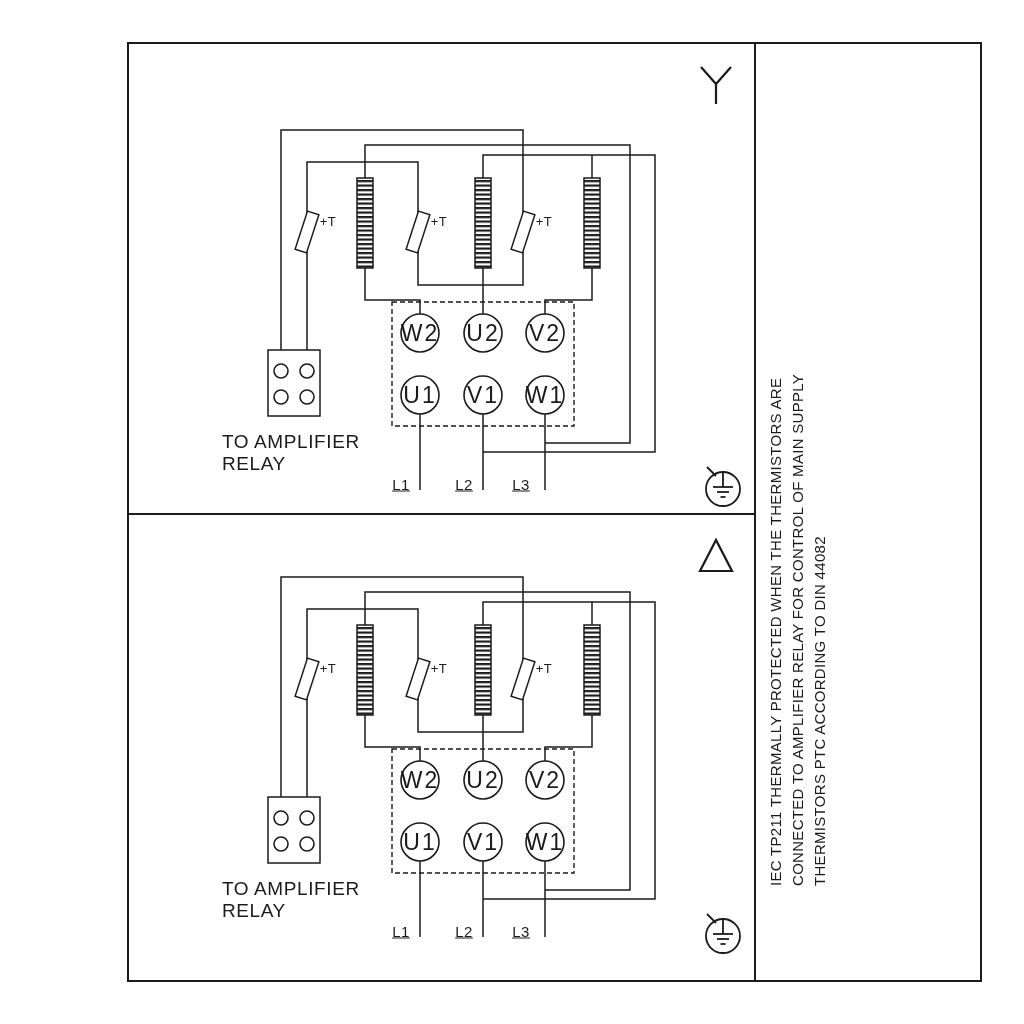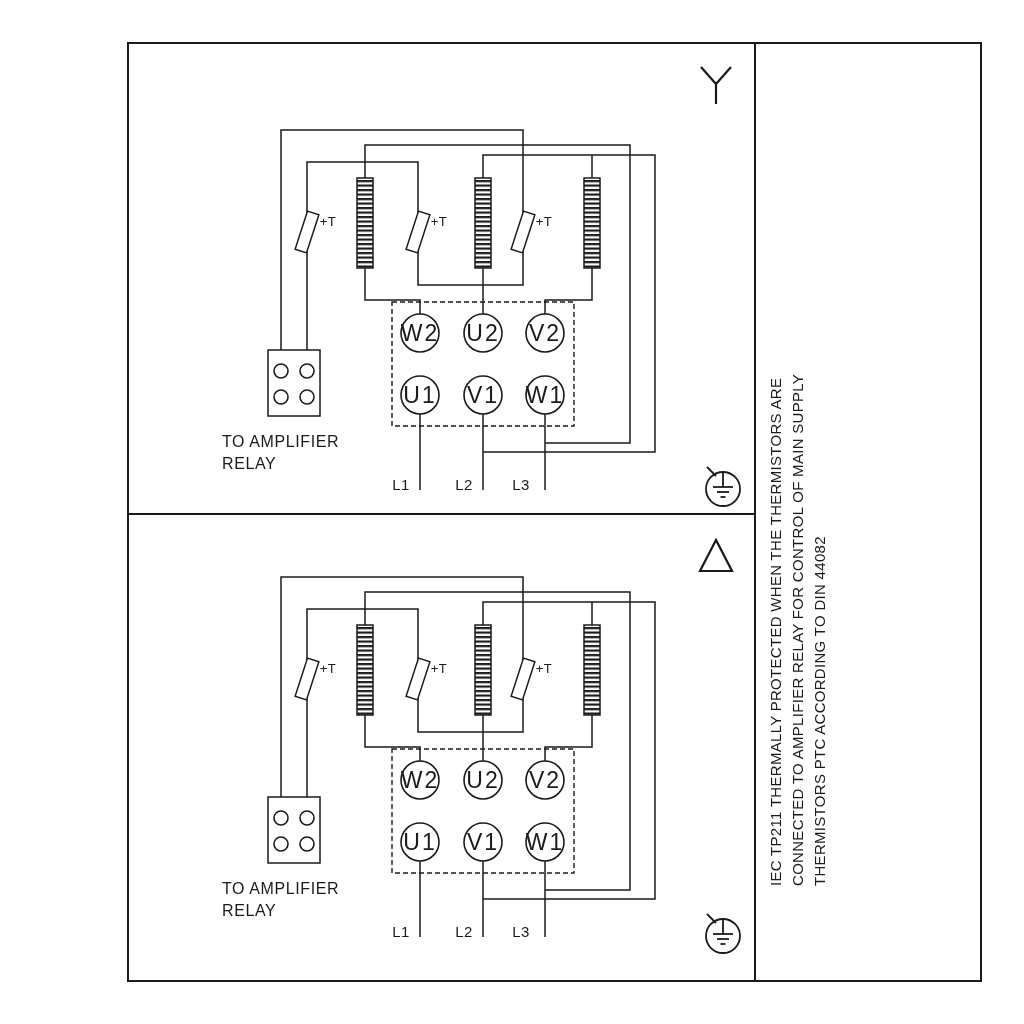--- a/index.html
+++ b/index.html
@@ -23,24 +23,24 @@
   .coilrect { stroke: #1b1b1b; stroke-width: 1.5; }
 
   .lbl {
     position: absolute;
     transform: translate(-50%, -50%);
     white-space: nowrap;
     color: #1b1b1b;
   }
   .term   { font-size: 23px; letter-spacing: 2px; }
   .tt     { font-size: 13px; letter-spacing: 0.5px; }
-  .supply { font-size: 15px; letter-spacing: 0.5px; }
+  .supply { font-size: 15px; letter-spacing: 0.5px; text-decoration: underline; }
   .relaynote {
     position: absolute;
-    font-size: 16px;
+    font-size: 19px;
     line-height: 22px;
     letter-spacing: 0.6px;
     white-space: nowrap;
   }
   .side-note {
     position: absolute;
     left: 538px;
     top: 593px;
     width: 520px;
     height: 66px;

